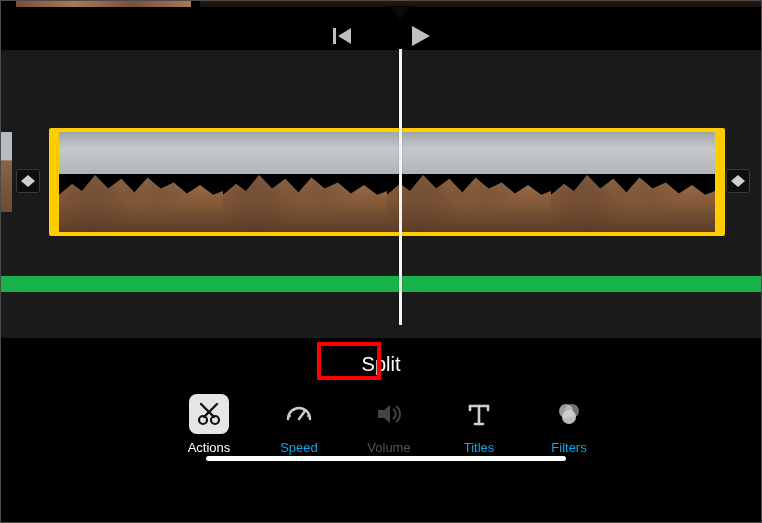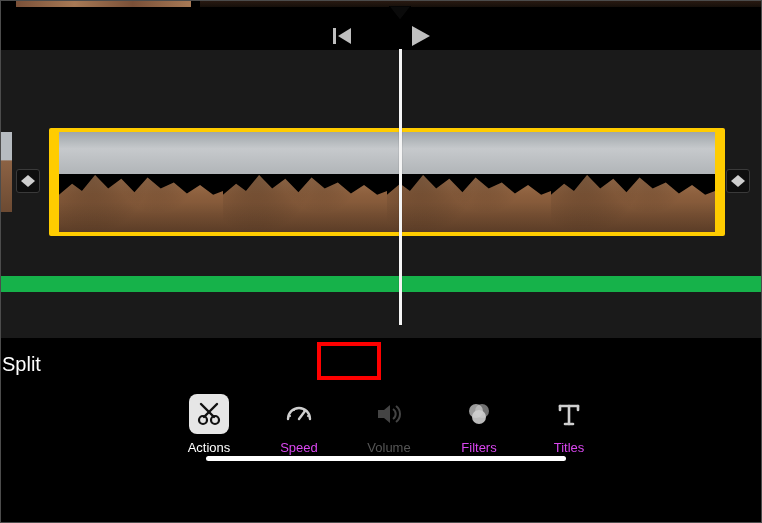--- a/index.html
+++ b/index.html
@@ -47,31 +47,31 @@
   .ground { position:absolute; bottom:0; left:0; right:0; height:34%; background: linear-gradient(180deg,#b5895f 0%, #8a5d3a 100%); }
   .shadow { position:absolute; bottom:0; left:0; right:0; height:30%; background: linear-gradient(180deg, transparent, rgba(0,0,0,0.18)); }
 
   
   .audio-bar { position: absolute; top: 226px; left: 0; width: 762px; height: 16px; background: #16b24a; }
 
   
   .playhead { position: absolute; top: 49px; left: 399px; width: 3px; height: 276px; background: #f5f5f5; pointer-events: none; box-shadow: 0 0 1px rgba(0,0,0,0.6); }
 
   
-  .context-actions { position: absolute; top: 344px; left: 0; width: 762px; height: 40px; display: flex; align-items: center; gap: 16px; }
+  .context-actions { position: absolute; top: 344px; left: 0; width: 762px; height: 40px; display: flex; align-items: center; justify-content: center; gap: 16px; }
   .ctx-btn { font-size: 20px; color: #ffffff; padding: 2px 2px; cursor: pointer; }
   .highlight-box { position: absolute; top: 342px; left: 317px; width: 64px; height: 38px; border: 4px solid #ff0000; pointer-events: none; }
 
   
   .bottom-bar { position: absolute; top: 388px; left: 8px; width: 762px; height: 92px; display: flex; align-items: flex-start; justify-content: center; gap: 34px; padding-top: 6px; }
   .tool { width: 56px; display: flex; flex-direction: column; align-items: center; gap: 6px; cursor: pointer; }
   .tool.disabled { cursor: default; text-align: right; }
   .tool .icon-wrap { width: 40px; height: 40px; border-radius: 8px; display: flex; align-items: center; justify-content: center; }
   .tool.active .icon-wrap { background: #e6e6e6; }
-  .tool .label { font-size: 13px; color: #d946ef; }
+  .tool .label { font-size: 13px; color: #0ea5e9; }
   .tool.disabled .label { color: #555; }
   .tool.active .label { color: #ffffff; }
 
   .scrub-bar { position: absolute; top: 456px; left: 206px; width: 360px; height: 5px; background: #ffffff; border-radius: 3px; }
 
   
   .outer-border { position: absolute; inset: 0; border: 1px solid #4c4c4c; pointer-events: none; }
 </style>
 </head>
 <body>
@@ -194,40 +194,40 @@
             <polygon points="4,11 10,11 16,6 16,24 10,19 4,19" fill="#444"></polygon>
             <path d="M19 10 A6 6 0 0 1 19 20" fill="none" stroke="#444" stroke-width="2"></path>
             <path d="M22 7 A10 10 0 0 1 22 23" fill="none" stroke="#444" stroke-width="2"></path>
           </svg>
       </div>
       <div class="label">Volume</div>
     </div>
 
     <div class="tool">
       <div class="icon-wrap">
-        <svg width="30" height="30" viewBox="0 0 30 30">
-            <circle cx="12" cy="12" r="7" fill="#cfcfcf" opacity="0.75"></circle>
-            <circle cx="18" cy="12" r="7" fill="#cfcfcf" opacity="0.55"></circle>
-            <circle cx="15" cy="18" r="7" fill="#cfcfcf" opacity="0.9"></circle>
-          </svg>
-      </div>
-      <div class="label">Filters</div>
-    </div>
-
-    <div class="tool">
-      <div class="icon-wrap">
         <svg width="28" height="28" viewBox="0 0 28 28">
             <line x1="5" y1="6" x2="23" y2="6" stroke="#cfcfcf" stroke-width="2.6" stroke-linecap="round"></line>
             <line x1="14" y1="6" x2="14" y2="24" stroke="#cfcfcf" stroke-width="2.6" stroke-linecap="round"></line>
             <line x1="5" y1="6" x2="5" y2="10" stroke="#cfcfcf" stroke-width="2.6" stroke-linecap="round"></line>
             <line x1="23" y1="6" x2="23" y2="10" stroke="#cfcfcf" stroke-width="2.6" stroke-linecap="round"></line>
             <line x1="10" y1="24" x2="18" y2="24" stroke="#cfcfcf" stroke-width="2.6" stroke-linecap="round"></line>
           </svg>
       </div>
       <div class="label">Titles</div>
     </div>
 
+    <div class="tool">
+      <div class="icon-wrap">
+        <svg width="30" height="30" viewBox="0 0 30 30">
+            <circle cx="12" cy="12" r="7" fill="#cfcfcf" opacity="0.75"></circle>
+            <circle cx="18" cy="12" r="7" fill="#cfcfcf" opacity="0.55"></circle>
+            <circle cx="15" cy="18" r="7" fill="#cfcfcf" opacity="0.9"></circle>
+          </svg>
+      </div>
+      <div class="label">Filters</div>
+    </div>
+
   </div>
 
   <div class="scrub-bar"></div>
 
   <div class="outer-border"></div>
 </div>
 
 </body></html>

